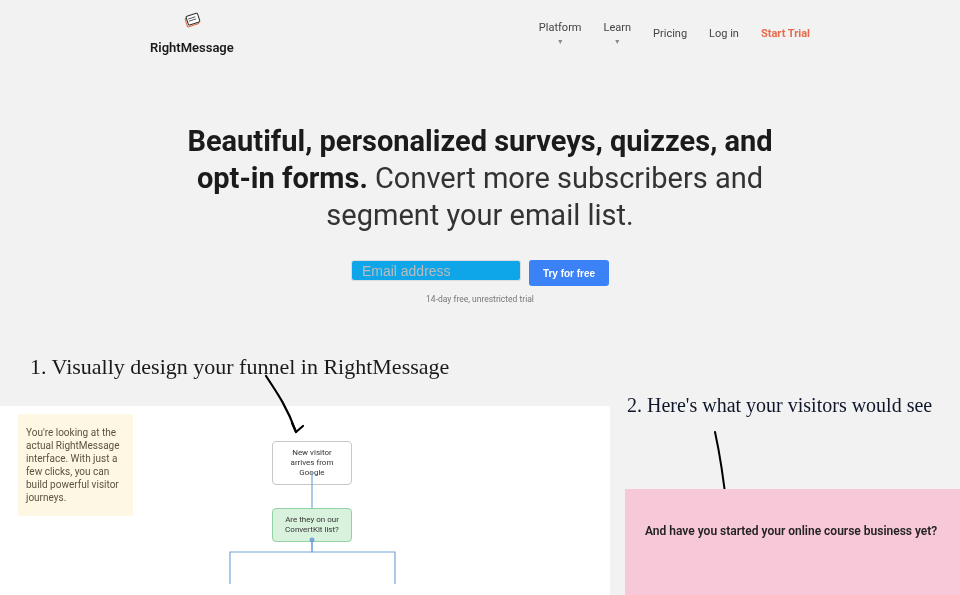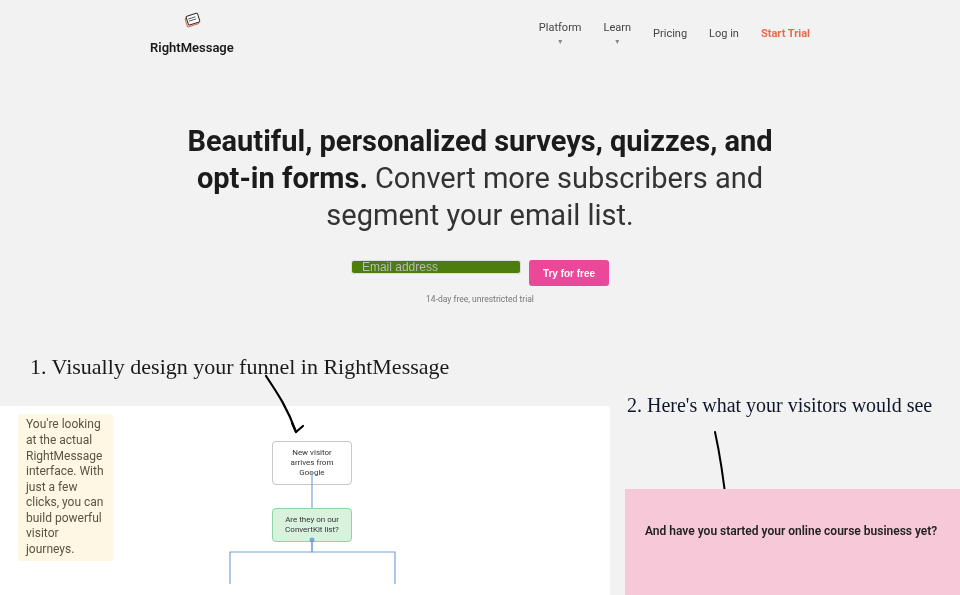--- a/index.html
+++ b/index.html
@@ -65,34 +65,34 @@
       margin-right: auto;
     }
     .signup {
       margin-top: 26px;
       display: flex;
       justify-content: center;
       gap: 8px;
     }
     .signup input {
       width: 170px;
-      height: 14px;
+      height: 21px;
       border: 1px solid #ddd;
       border-radius: 3px;
       padding: 0 10px;
-      font-size: 12px;
-      background: #4d7c0f;
+      font-size: 14px;
+      background: #0ea5e9;
     }
     .signup input::placeholder { color: #bbb; }
     .signup button {
       height: 26px;
       padding: 0 14px;
       border: none;
       border-radius: 3px;
-      background: #ec4899;
+      background: #3b82f6;
       color: #fff;
       font-size: 10px;
       font-weight: 600;
       cursor: pointer;
     }
     .trial-note {
       margin-top: 8px;
       font-size: 8.5px;
       color: #777;
       text-align: center;
@@ -127,24 +127,24 @@
       left: 0;
       width: 610px;
       height: 260px;
       background: #ffffff;
       border-top-right-radius: 2px;
     }
     .tooltip {
       position: absolute;
       top: 60px;
       left: 18px;
-      width: 95px;
+      width: 115px;
       background: #fdf7e3;
-      padding: 3px 8px;
-      font-size: 12px;
+      padding: 12px 8px;
+      font-size: 10px;
       line-height: 1.3;
       color: #5c5240;
       border-radius: 2px;
     }
     .flow-node {
       position: absolute;
       background: #fff;
       border: 1px solid #c8c8c8;
       border-radius: 4px;
       font-size: 8px;

